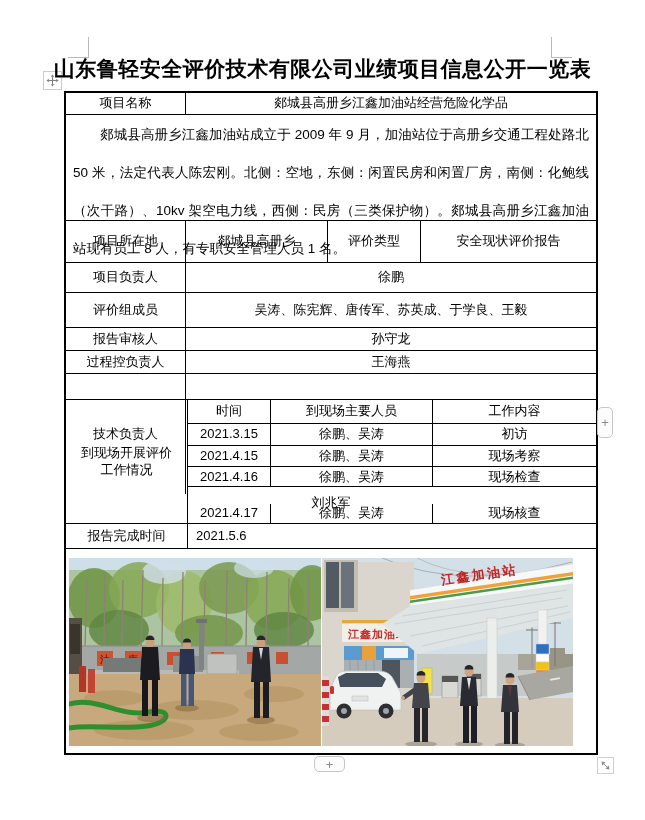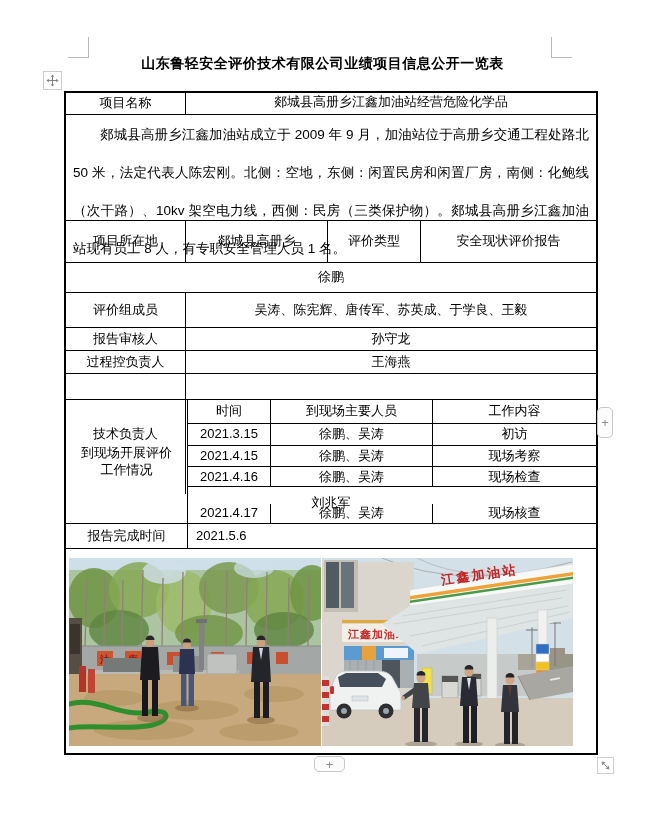--- a/index.html
+++ b/index.html
@@ -8,21 +8,21 @@
   
   .crop-tl{position:absolute;left:68px;top:37px;width:20px;height:20px;
            border-right:1px solid #b9b9b9;border-bottom:1px solid #b9b9b9;}
   .crop-tr{position:absolute;left:551px;top:37px;width:20px;height:20px;
            border-left:1px solid #b9b9b9;border-bottom:1px solid #b9b9b9;}
   
   .move-handle{position:absolute;left:43px;top:71px;width:17px;height:17px;background:#fff;
                border:1px solid #cccccc;display:flex;align-items:center;justify-content:center;cursor:move;}
   
   .doc-title{position:absolute;left:0;top:55px;width:645px;text-align:center;
-             font-size:14px;font-weight:bold;letter-spacing:.5px;}
+             font-size:21px;font-weight:bold;letter-spacing:.5px;}
   
   .ptable{position:absolute;left:64px;top:91px;width:530px;border:2px solid #000;background:#fff;}
   .t-row{display:flex;border-bottom:1px solid #000;box-sizing:border-box;}
   .t-row:last-child{border-bottom:none;}
   .cell{box-sizing:border-box;border-right:1px solid #000;display:flex;align-items:center;
         justify-content:center;text-align:center;font-size:13px;line-height:1.25;padding:1px 4px;}
   .cell:last-child{border-right:none;}
   .cell.left{justify-content:flex-start;text-align:center;}
   .desc-cell{display:block;text-align:justify;font-size:13.5px;line-height:38px;
              padding:1px 7px;text-indent:2em;}
@@ -71,35 +71,36 @@
       </g>
     </svg>
   </div>
 
   <div class="doc-title">山东鲁轻安全评价技术有限公司业绩项目信息公开一览表</div>
 
   <div class="ptable">
 
     <div class="t-row" style="height:22px;">
       <div class="cell w-label">项目名称</div>
-      <div class="cell" style="flex:1;font-family:Liberation Mono, monospace;">郯城县高册乡江鑫加油站经营危险化学品</div>
+      <div class="cell" style="flex:1;">郯城县高册乡江鑫加油站经营危险化学品</div>
     </div>
 
     <div class="t-row" style="height:106px;">
       <div class="cell desc-cell" style="flex:1;">郯城县高册乡江鑫加油站成立于 2009 年 9 月，加油站位于高册乡交通工程处路北 50 米，法定代表人陈宏刚。北侧：空地，东侧：闲置民房和闲置厂房，南侧：化鲍线（次干路）、10kv 架空电力线，西侧：民房（三类保护物）。郯城县高册乡江鑫加油站现有员工 8 人，有专职安全管理人员 1 名。</div>
     </div>
 
     <div class="t-row" style="height:42px;">
       <div class="cell" style="flex:0 0 120px;">项目所在地</div>
       <div class="cell" style="flex:0 0 142px;">郯城县高册乡</div>
       <div class="cell" style="flex:0 0 93px;">评价类型</div>
       <div class="cell" style="flex:1;">安全现状评价报告</div>
     </div>
 
     <div class="t-row" style="height:30px;">
+      <div class="cell w-label">项目负责人</div>
       <div class="cell" style="flex:1;">徐鹏</div>
     </div>
 
     <div class="t-row" style="height:35px;">
       <div class="cell w-label">评价组成员</div>
       <div class="cell" style="flex:1;">吴涛、陈宪辉、唐传军、苏英成、于学良、王毅</div>
     </div>
 
     <div class="t-row" style="height:23px;">
       <div class="cell w-label">报告审核人</div>

